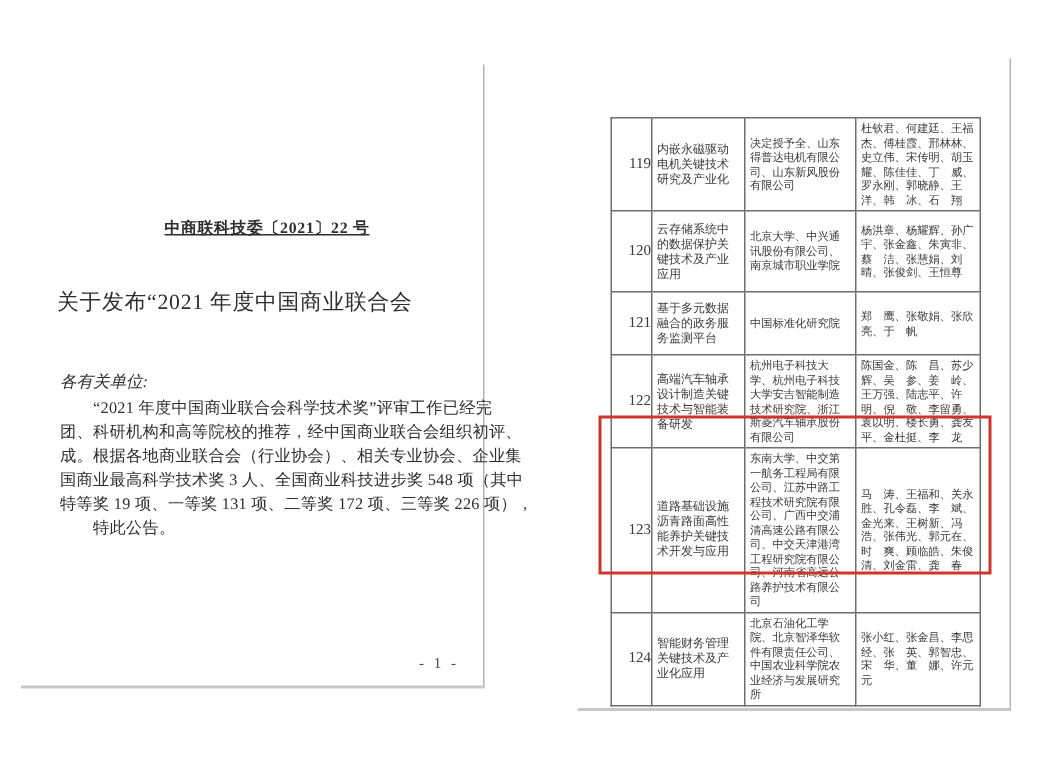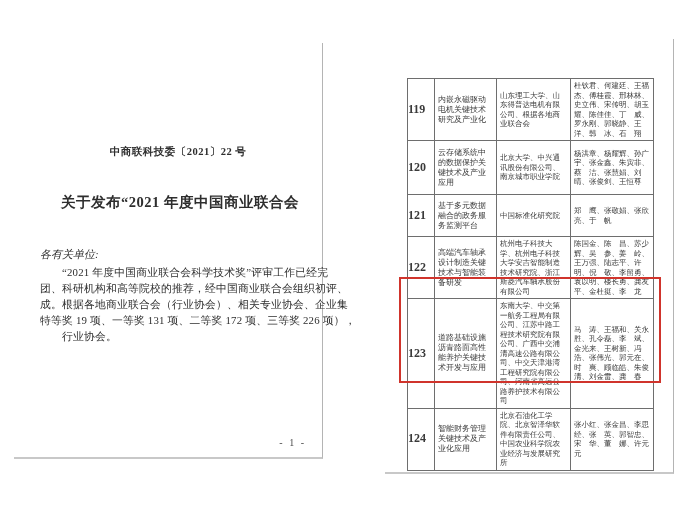--- a/index.html
+++ b/index.html
@@ -15,24 +15,25 @@
     border-bottom:2px solid #c8c8c8;
   }
   #page-left{left:14px;top:43px;width:308px;height:414px;}
   #page-right{left:385px;top:39px;width:288px;height:433px;}
 
   
   .doc-number{
     position:absolute;top:102px;left:0;right:0;text-align:center;
     padding-left:20px;font-size:10.5px;font-weight:bold;letter-spacing:.5px;
     white-space:nowrap;
+    text-decoration:underline;
   }
   .notice-title{
-    position:absolute;top:148px;left:5px;right:0;text-align:center;
-    padding-left:19px;font-size:14.5px;font-weight:bold;line-height:22px;
+    position:absolute;top:148px;left:5px;right:0;
+    padding-left:19px;font-size:14.5px;font-weight:normal;line-height:22px;
     letter-spacing:.5px;
   }
   .salutation{position:absolute;top:204px;left:26px;font-size:11px;font-style:italic;}
   .notice-body{position:absolute;top:221px;left:26px;width:284px;}
   .notice-body .body-line{
     font-size:10.8px;line-height:16px;height:16px;white-space:nowrap;
     letter-spacing:.2px;
   }
   .notice-body .body-line:first-child,
   .notice-body .body-line:last-child{text-indent:22px;}
@@ -43,59 +44,60 @@
 
   
   #award-table{
     position:absolute;left:22px;top:39px;width:246px;
     border-collapse:collapse;table-layout:fixed;
   }
   #award-table td{
     border:1px solid #6e6e6e;vertical-align:middle;overflow:hidden;
     padding:2px 3px;color:#3a3a3a;font-size:7.5px;line-height:9.5px;margin-left:40px;
   }
-  #award-table td.cell-no{text-align:left;font-size:12px;padding:0;font-weight:bold;}
+  #award-table td.cell-no{text-align:right;font-size:10px;padding:0;}
   #award-table td.cell-project{font-size:8px;line-height:10px;}
   .highlight-box{
     position:absolute;left:14px;top:238px;width:258px;height:102px;
     border:2px solid #d0342c;background:transparent;
   }
 </style>
 </head>
 <body>
 
 <div class="page" id="page-left">
   <div class="doc-number">中商联科技委〔2021〕22 号</div>
   <div class="notice-title">
     <div>关于发布“2021 年度中国商业联合会</div>
   </div>
   <div class="salutation">各有关单位:</div>
   <div class="notice-body" id="notice-body">
       <div class="body-line">“2021 年度中国商业联合会科学技术奖”评审工作已经完</div>
       <div class="body-line">团、科研机构和高等院校的推荐，经中国商业联合会组织初评、</div>
       <div class="body-line">成。根据各地商业联合会（行业协会）、相关专业协会、企业集</div>
+      <div class="body-line">国商业最高科学技术奖 3 人、全国商业科技进步奖 548 项（其中</div>
       <div class="body-line">特等奖 19 项、一等奖 131 项、二等奖 172 项、三等奖 226 项），</div>
-      <div class="body-line">行业协会。</div>
+      <div class="body-line">特此公告。</div>
     </div>
   <div class="page-number">- 1 -</div>
 </div>
 
 <div class="page" id="page-right">
   <table id="award-table">
     <colgroup>
       <col style="width:27px">
         <col style="width:62px">
       <col style="width:74px">
         <col style="width:83px">
     </colgroup>
     <tbody id="award-tbody">
         <tr style="height: 54px;">
           <td class="cell-no">119</td>
           <td class="cell-project">内嵌永磁驱动电机关键技术研究及产业化</td>
-          <td class="cell-orgs">山东理工大学、山东得普达电机有限公司、根据各地商业联合会</td>
+          <td class="cell-orgs">决定授予全、山东得普达电机有限公司、山东新风股份有限公司</td>
           <td class="cell-people">杜钦君、何建廷、王福杰、傅桂霞、邢林林、史立伟、宋传明、胡玉耀、陈佳佳、丁　威、罗永刚、郭晓静、王　洋、韩　冰、石　翔</td>
         </tr>
         <tr style="height: 54px;">
           <td class="cell-no">120</td>
           <td class="cell-project">云存储系统中的数据保护关键技术及产业应用</td>
           <td class="cell-orgs">北京大学、中兴通讯股份有限公司、南京城市职业学院</td>
           <td class="cell-people">杨洪章、杨耀辉、孙广宇、张金鑫、朱寅非、蔡　洁、张慧娟、刘　晴、张俊剑、王恒尊</td>
         </tr>
         <tr style="height: 42px;">
           <td class="cell-no">121</td>

